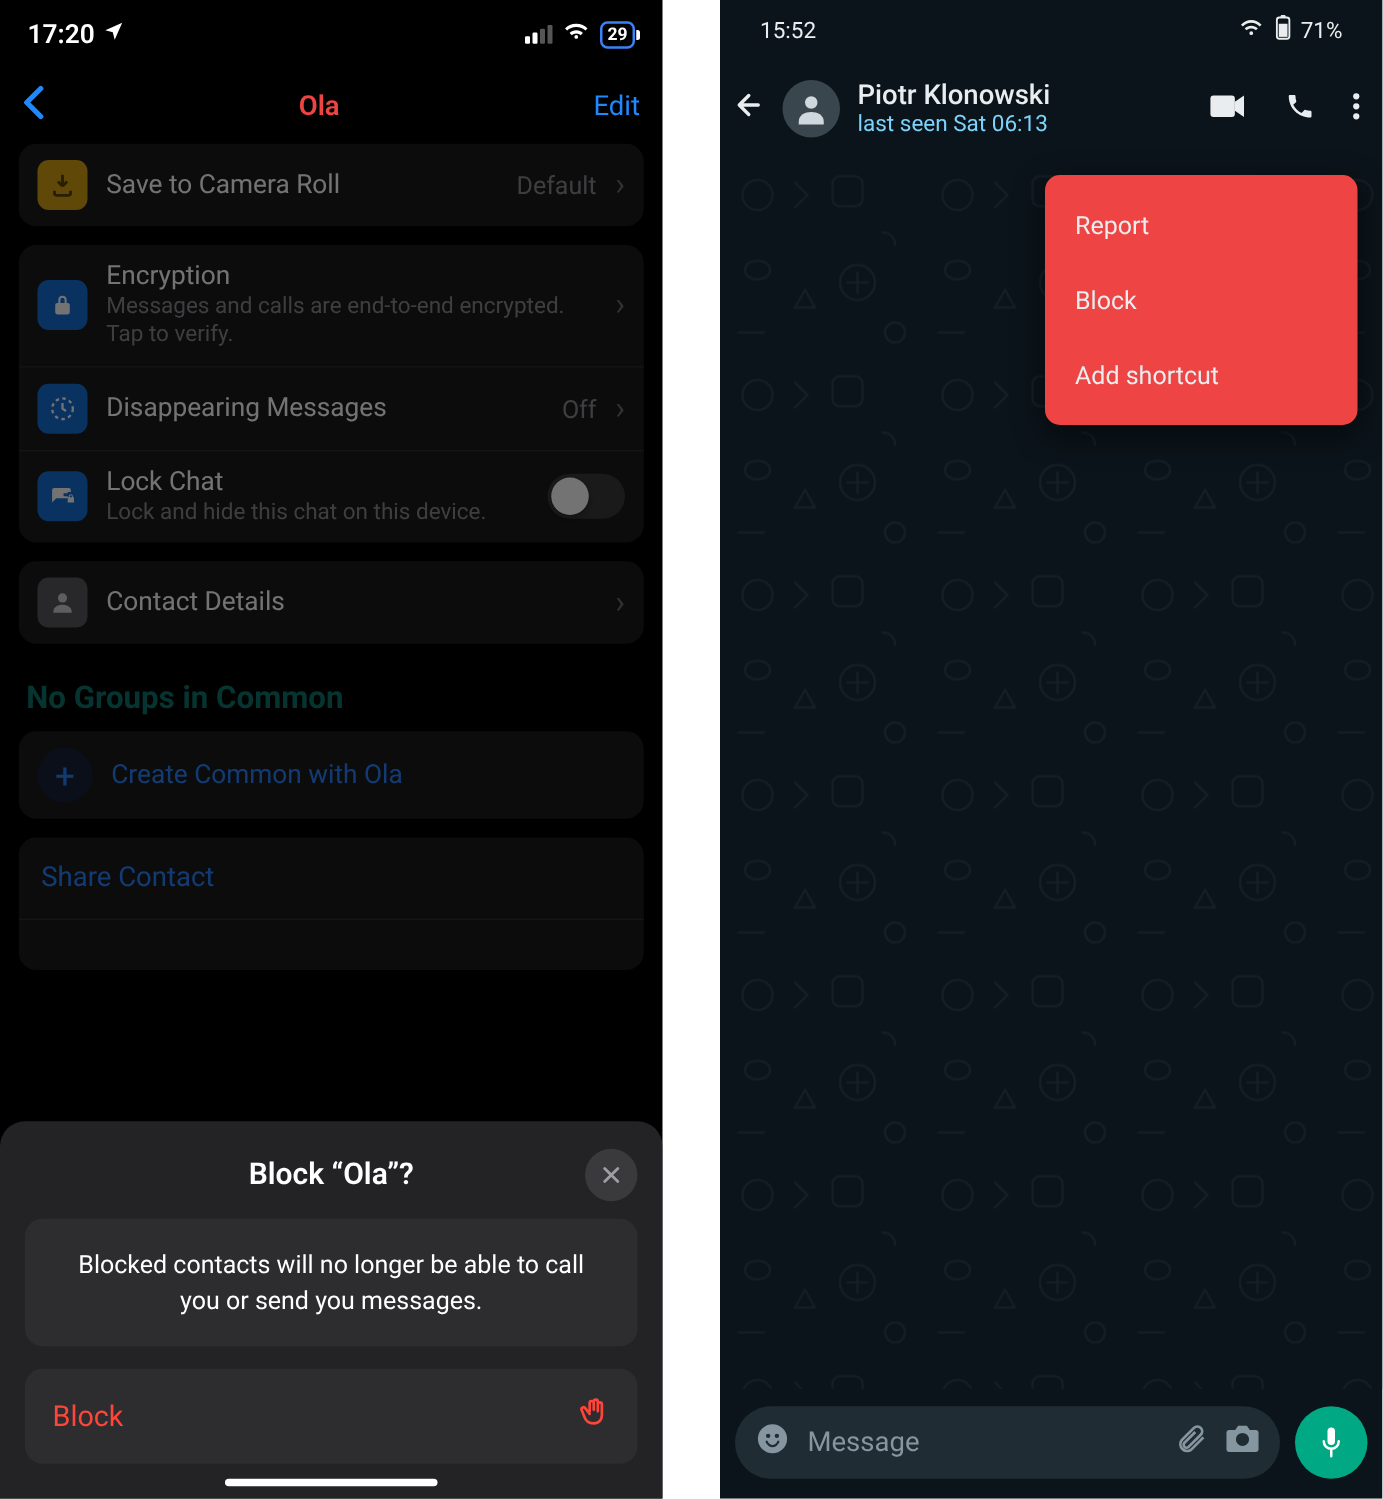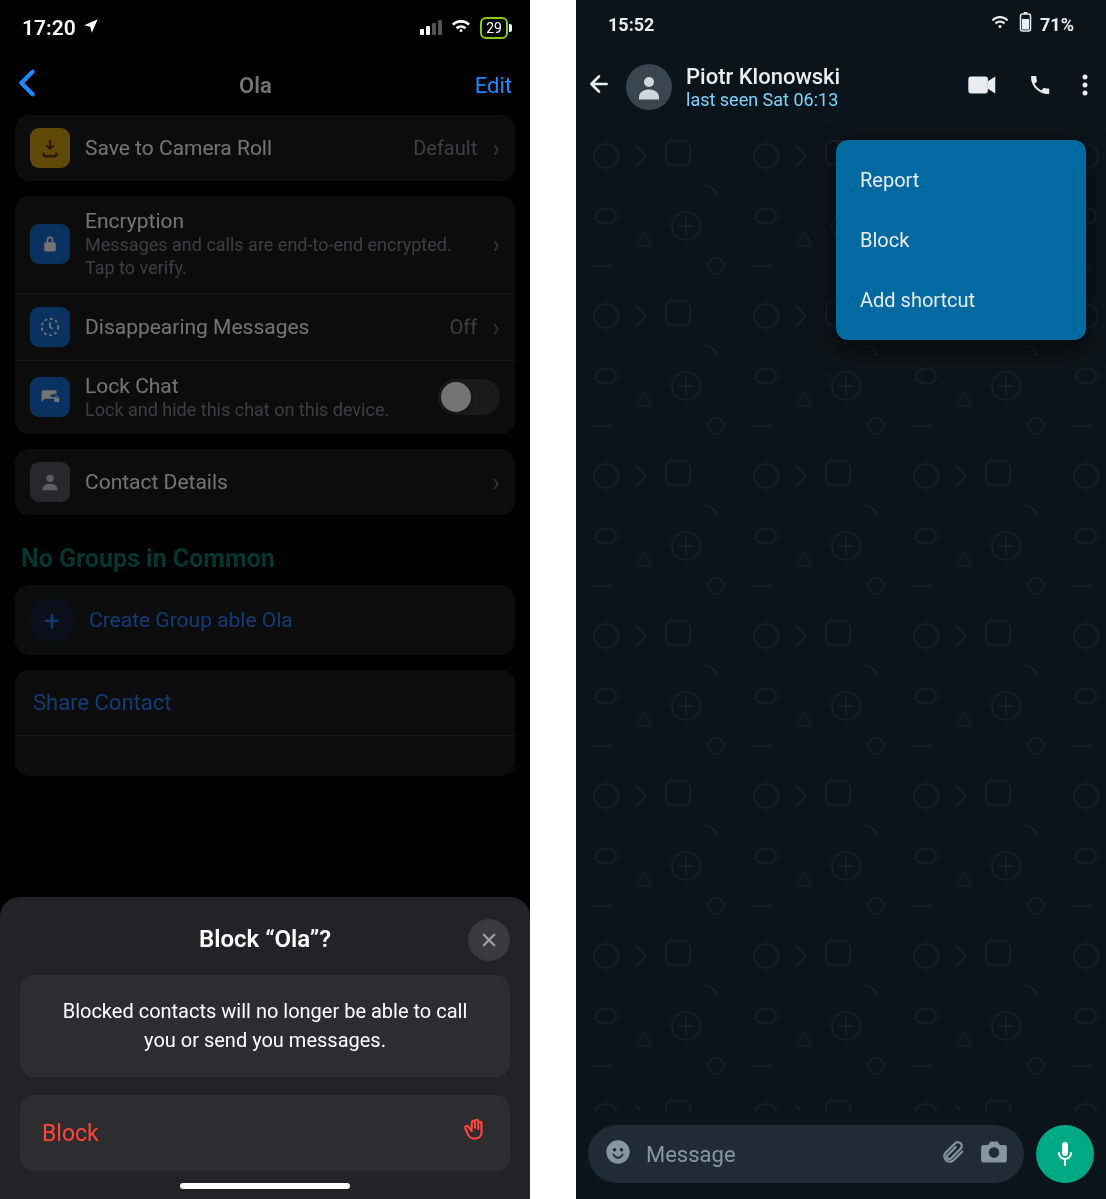--- a/index.html
+++ b/index.html
@@ -31,32 +31,32 @@
   }
   .ios-status .left { display:flex; align-items:center; gap:6px; }
   .ios-status .right { display:flex; align-items:center; gap:8px; }
   .signal-bars { display:inline-flex; align-items:flex-end; gap:2px; }
   .signal-bars span { width:4px; background:#fff; border-radius:1px; }
   .signal-bars span:nth-child(1){height:6px}
   .signal-bars span:nth-child(2){height:9px}
   .signal-bars span:nth-child(3){height:12px; background:#555}
   .signal-bars span:nth-child(4){height:15px; background:#555}
   .battery {
-    border:2px solid #84cc16; border-radius:6px; padding:1px 4px;
-    font-size:14px; font-weight:400; position:relative;
+    border:2px solid #3b82f6; border-radius:6px; padding:1px 4px;
+    font-size:14px; font-weight:700; position:relative;
   }
   .battery::after{content:'';position:absolute;right:-6px;top:5px;width:3px;height:8px;background:#fff;border-radius:0 2px 2px 0;}
   .ios-nav {
     height: 60px;
     display:flex;
     align-items:center;
     justify-content:space-between;
     padding: 0 18px;
   }
-  .ios-nav-title { font-size:22px; font-weight:600; color:#737373; }
+  .ios-nav-title { font-size:22px; font-weight:600; color:#ef4444; }
   .ios-nav-back { color:#1e88ff; font-size:34px; font-weight:300; }
   .ios-nav-edit { color:#1e88ff; font-size:22px; }
   .ios-content { padding: 0 15px; opacity:0.45; }
   .card {
     background:#1b1b1d;
     border-radius:14px;
     margin-bottom:15px;
     overflow:hidden;
   }
   .row {
@@ -137,39 +137,39 @@
   
   .android {
     width:530px; height:1199px;
     background:#0b141a;
     color:#e9edef;
     position:relative;
     overflow:hidden;
   }
   .and-status{
     height:48px;display:flex;align-items:center;justify-content:space-between;
-    padding:0 32px;font-size:18px;font-weight:700;background:#0b141a;
+    padding:0 32px;font-size:18px;font-weight:400;background:#0b141a;
   }
   .and-status .right{display:flex;align-items:center;gap:8px;font-size:18px;}
   .and-header{
     height:78px;background:#0b141a;
     display:flex;align-items:center;gap:14px;padding:0 18px 0 10px;
   }
   .and-back{color:#e9edef;font-size:26px;}
   .and-avatar{
     width:46px;height:46px;border-radius:50%;
     background:#3a464d;display:flex;align-items:center;justify-content:center;color:#93a0a8;
   }
   .and-name-box{flex:1;min-width:0;}
   .and-name{font-size:22px;font-weight:500;color:#e9edef;}
   .and-last{font-size:18px;color:#7dd3fc;}
   .and-icons{display:flex;align-items:center;gap:30px;color:#e9edef;}
   .and-menu{
     position:absolute;top:140px;right:20px;
-    width:250px;background:#0369a1;border-radius:12px;
+    width:250px;background:#ef4444;border-radius:12px;
     box-shadow:0 8px 24px rgba(0,0,0,0.5);
     padding:10px 0;z-index:10;
   }
   .and-menu-item{
     padding:18px 24px;font-size:20px;color:#e9edef;
   }
   .chat-bg{
     position:absolute;top:126px;left:0;right:0;bottom:88px;
     background:#0b141a;
     overflow:hidden;
@@ -299,21 +299,21 @@
           </div>
         <div class="chev">›</div>
       </div>
     </div>
 
     <div class="section-header">No Groups in Common</div>
 
     <div class="card">
       <div class="row" style="padding:13px 15px;">
         <div class="row-plus">+</div>
-        <div class="row-title" style="color:#2a84ff">Create Group able Ola</div>
+        <div class="row-title" style="color:#2a84ff">Create Common with Ola</div>
       </div>
     </div>
 
     <div class="card">
       <div class="row-link" style="border-bottom:1px solid #303033">Share Contact</div>
       <div class="row-link" style="height:30px"></div>
     </div>
 
   </div>
 

